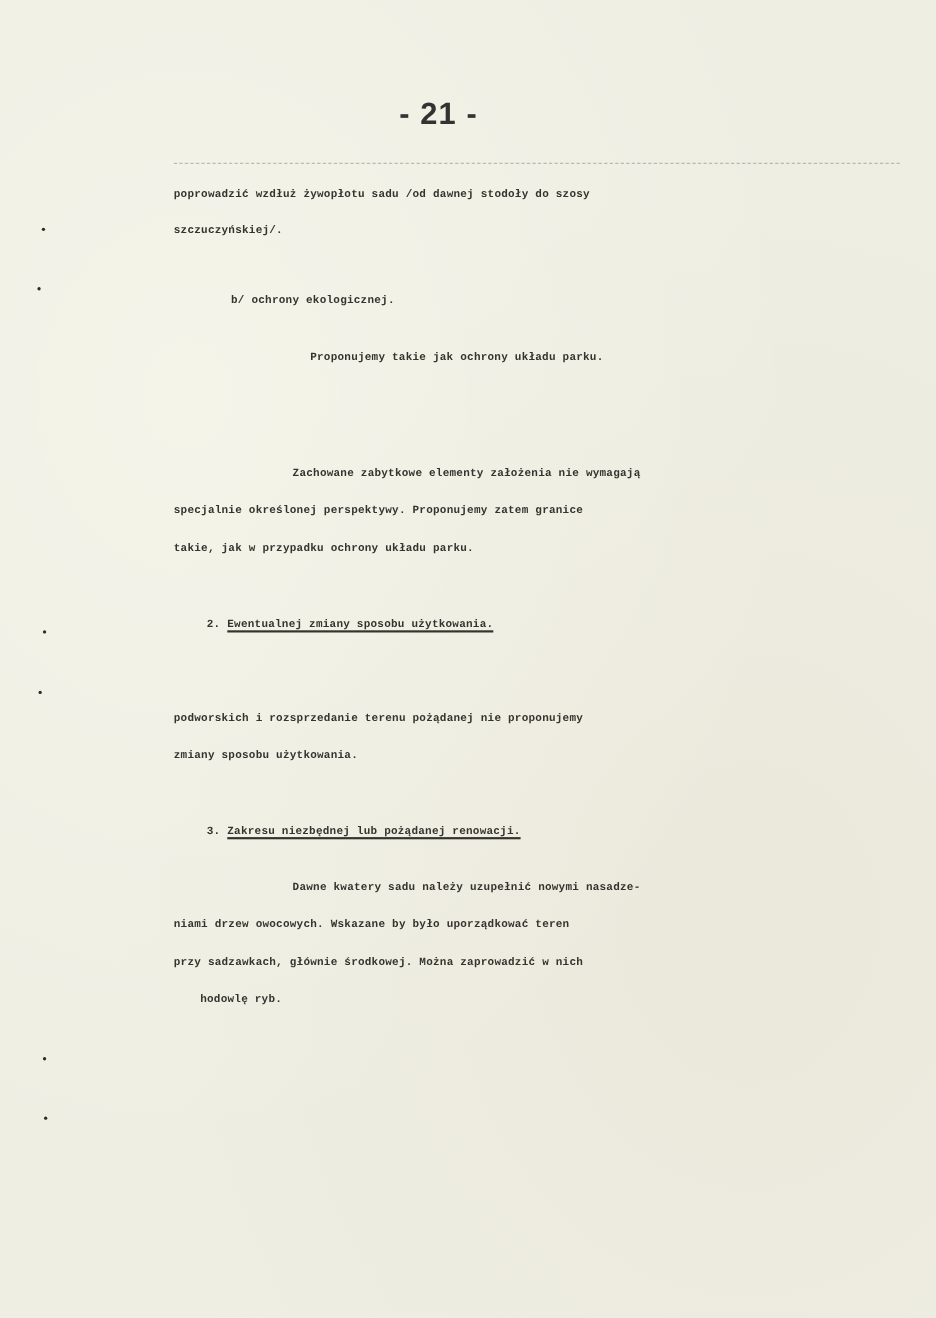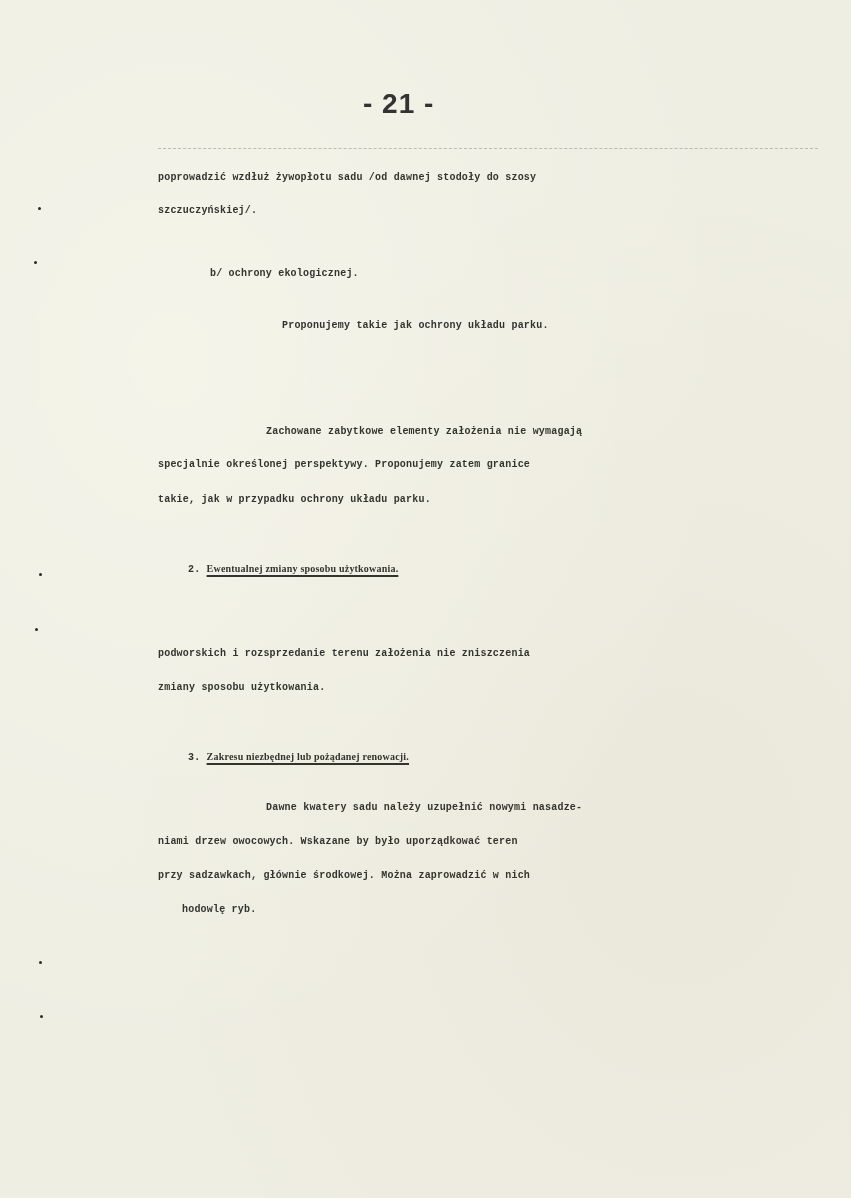--- a/index.html
+++ b/index.html
@@ -28,21 +28,21 @@
     border-top: 1px dashed rgba(90,90,80,0.35);
   }
   .line {
     position: absolute;
     font-size: 10px;
     font-weight: bold;
     letter-spacing: 0.2px;
     white-space: nowrap;
     color: #34342f;
   }
-  .heading u { text-decoration: underline; text-decoration-thickness: 2px; text-underline-offset: 3px; font-family: Liberation Serif, serif; }
+  .heading u { text-decoration: underline; text-decoration-thickness: 2px; text-underline-offset: 3px; }
   .mark {
     position: absolute; width: 3px; height: 3px; border-radius: 50%;
     background: #2a2a26;
   }
 </style>
 </head>
 <body>
 
 <div class="page">
 
@@ -56,21 +56,21 @@
   <div class="line" style="left:282px; top:320px;">Proponujemy takie jak ochrony układu parku.</div>
 
   <div class="line" style="left:266px; top:426px;">Zachowane zabytkowe elementy założenia nie wymagają</div>
   <div class="line" style="left:158px; top:459px;">specjalnie określonej perspektywy. Proponujemy zatem granice</div>
   <div class="line" style="left:158px; top:494px;">takie, jak w przypadku ochrony układu parku.</div>
 
   <div class="line heading" style="left:188px; top:563px;">
     <span>2.</span>
     <u>Ewentualnej zmiany sposobu użytkowania.</u>
   </div>
-  <div class="line" style="left:158px; top:648px;">podworskich i rozsprzedanie terenu założenia nie zniszczenia</div>
+  <div class="line" style="left:158px; top:648px;">podworskich i rozsprzedanie terenu pożądanej nie proponujemy</div>
   <div class="line" style="left:158px; top:682px;">zmiany sposobu użytkowania.</div>
 
   <div class="line heading" style="left:188px; top:751px;">
     <span>3.</span>
     <u>Zakresu niezbędnej lub pożądanej renowacji.</u>
   </div>
   <div class="line" style="left:266px; top:802px;">Dawne kwatery sadu należy uzupełnić nowymi nasadze-</div>
   <div class="line" style="left:158px; top:836px;">niami drzew owocowych. Wskazane by było uporządkować teren</div>
   <div class="line" style="left:158px; top:870px;">przy sadzawkach, głównie środkowej. Można zaprowadzić w nich</div>
   <div class="line" style="left:158px; top:904px;margin-left:24px;">hodowlę ryb.</div>

